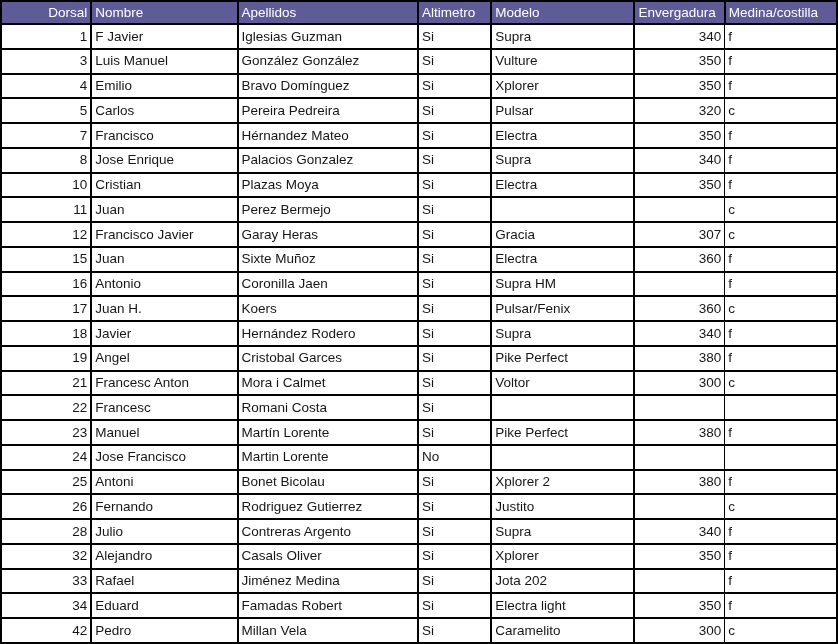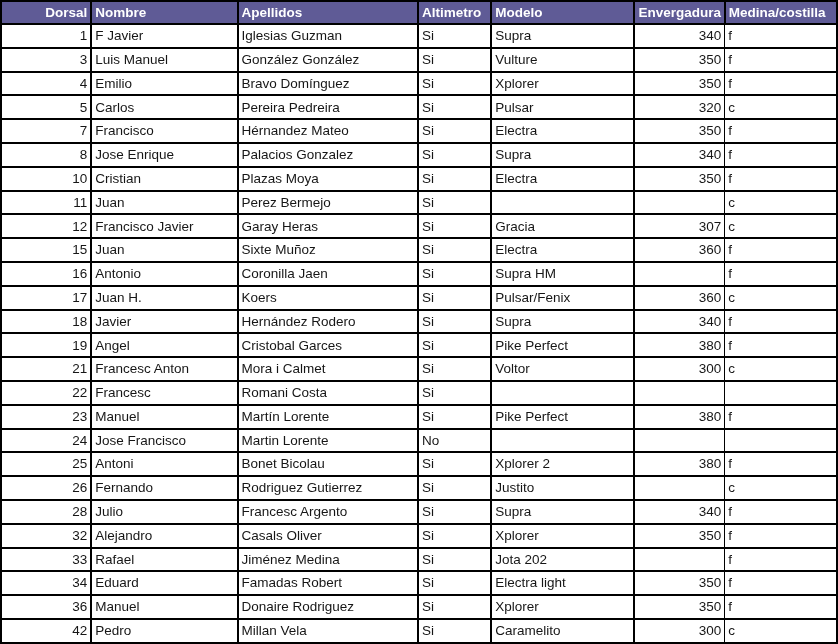--- a/index.html
+++ b/index.html
@@ -34,21 +34,21 @@
     overflow: hidden;
     white-space: nowrap;
     background: var(--cell-bg);
     color: var(--cell-text);
     font-weight: normal;
   }
   thead tr { height: 23px; }
   th {
     background: var(--header-bg);
     color: var(--header-text);
-    font-weight: bold;
+    font-weight: normal;
     text-align: left;
   }
   .al-right { text-align: right; }
   .al-left  { text-align: left; }
   td.thin-left  { border-left-width: 1px; }
   td.thin-right { border-right-width: 1px; }
 </style>
 </head>
 <body>
 
@@ -251,21 +251,21 @@
           <td class="al-left">Fernando</td>
           <td class="al-left">Rodriguez Gutierrez</td>
           <td class="al-left">Si</td>
           <td class="al-left">Justito</td>
           <td class="al-right thin-right"></td>
           <td class="al-left thin-left">c</td>
         </tr>
         <tr>
           <td class="al-right">28</td>
           <td class="al-left">Julio</td>
-          <td class="al-left">Francesc Argento</td>
+          <td class="al-left">Contreras Argento</td>
           <td class="al-left">Si</td>
           <td class="al-left">Supra</td>
           <td class="al-right thin-right">340</td>
           <td class="al-left thin-left">f</td>
         </tr>
         <tr>
           <td class="al-right">32</td>
           <td class="al-left">Alejandro</td>
           <td class="al-left">Casals Oliver</td>
           <td class="al-left">Si</td>
@@ -281,29 +281,20 @@
           <td class="al-left">Jota 202</td>
           <td class="al-right thin-right"></td>
           <td class="al-left thin-left">f</td>
         </tr>
         <tr>
           <td class="al-right">34</td>
           <td class="al-left">Eduard</td>
           <td class="al-left">Famadas Robert</td>
           <td class="al-left">Si</td>
           <td class="al-left">Electra light</td>
-          <td class="al-right thin-right">350</td>
-          <td class="al-left thin-left">f</td>
-        </tr>
-        <tr>
-          <td class="al-right">36</td>
-          <td class="al-left">Manuel</td>
-          <td class="al-left">Donaire Rodriguez</td>
-          <td class="al-left">Si</td>
-          <td class="al-left">Xplorer</td>
           <td class="al-right thin-right">350</td>
           <td class="al-left thin-left">f</td>
         </tr>
         <tr>
           <td class="al-right">42</td>
           <td class="al-left">Pedro</td>
           <td class="al-left">Millan Vela</td>
           <td class="al-left">Si</td>
           <td class="al-left">Caramelito</td>
           <td class="al-right thin-right">300</td>

